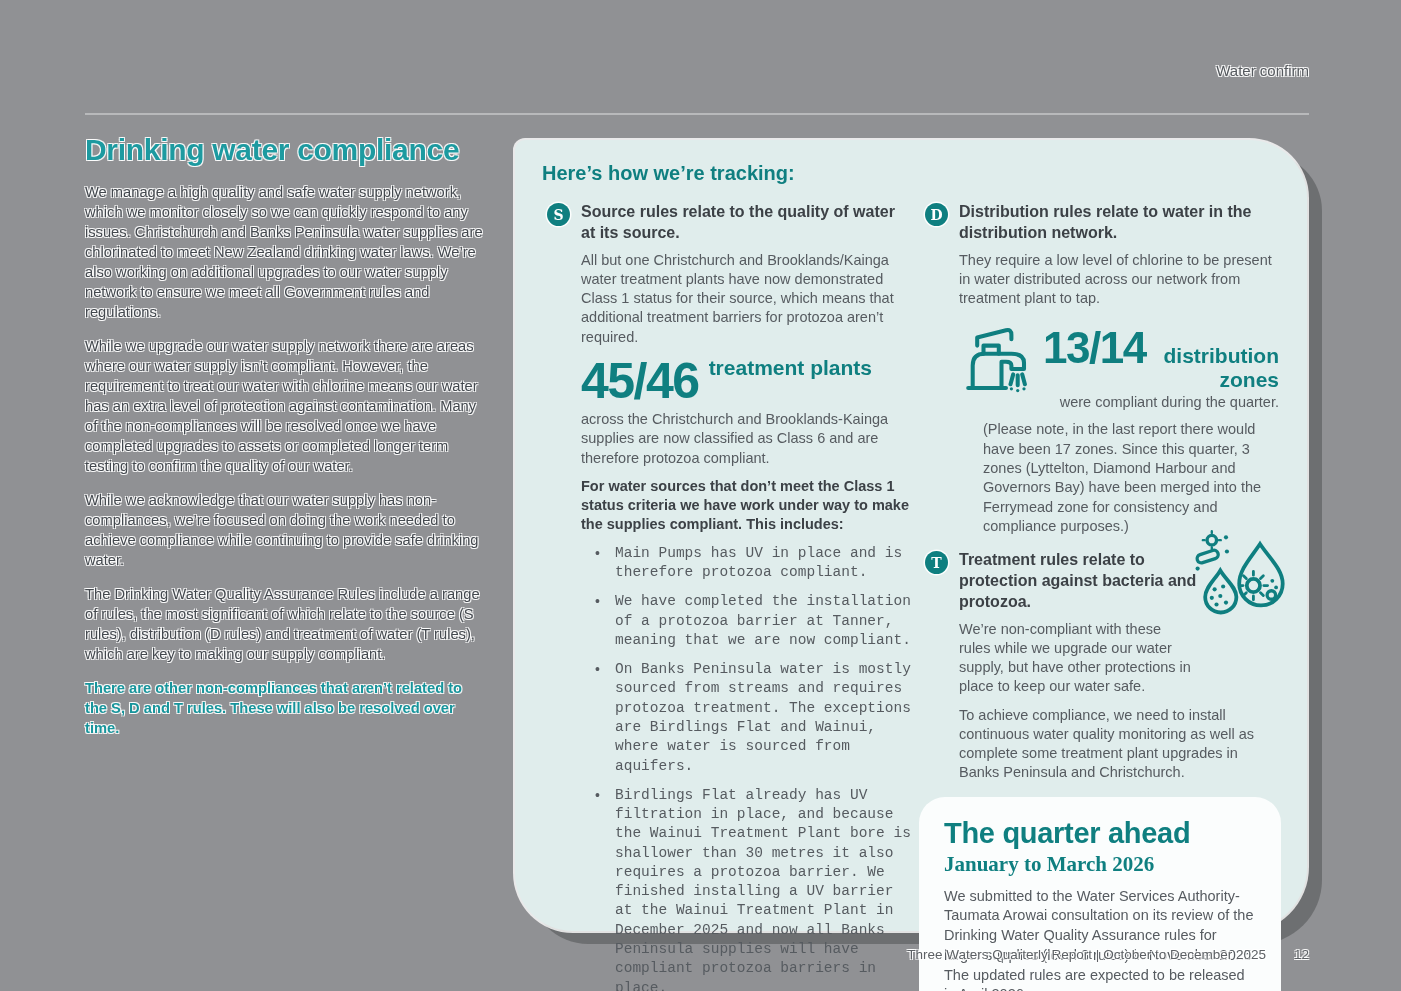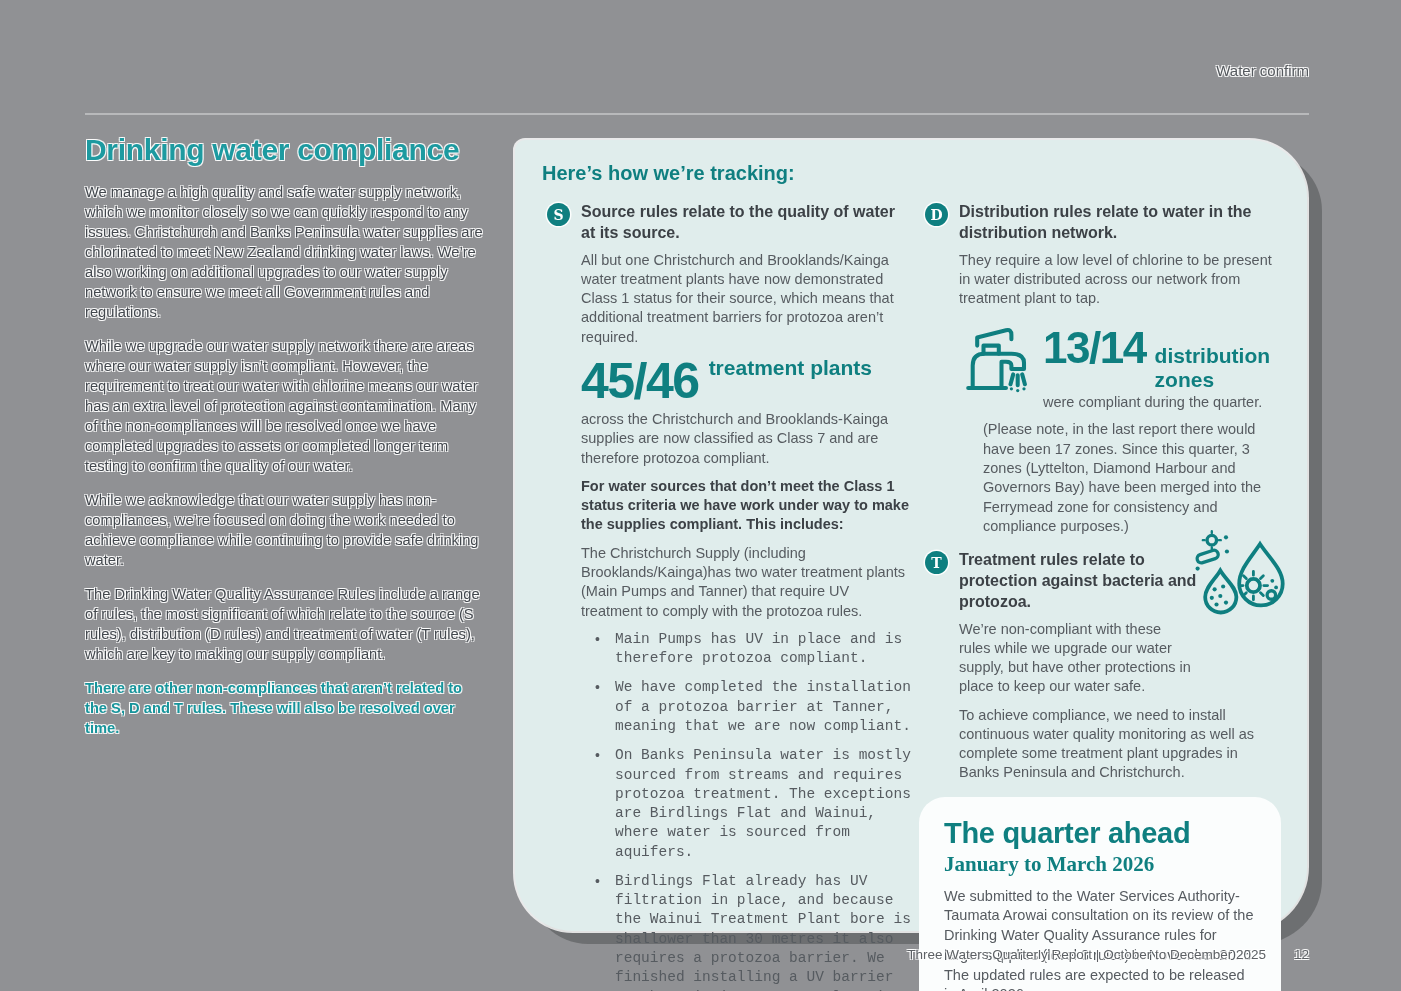--- a/index.html
+++ b/index.html
@@ -68,21 +68,21 @@
   .body-bold { font-size:14.5px; line-height:1.33; color:#3c4146; font-weight:700; margin-bottom:9px; }
   
   .stat-row { display:flex; align-items:flex-start; gap:10px; margin:6px 0 4px 0; }
   .stat-big  { font-size:50px; font-weight:700; color:#0f7f80; letter-spacing:-1.5px; line-height:1; }
   .stat-label{ font-size:21px; font-weight:700; color:#0f7f80; }
   
   .bullet { display:flex; gap:12px; margin:0 0 10px 14px; }
   .bullet .dot { flex:0 0 8px; color:#565b60; font-size:14px; line-height:1.33; }
   .bullet .btext { font-size:14.5px; line-height:1.33; color:#565b60;font-family:Liberation Mono, monospace; }
   
-  .dist-stat { display:flex; gap:8px; margin:16px 0 10px 0; }
+  .dist-stat { display:flex; gap:8px; margin:16px 0 10px 0;text-align:right; }
   .dist-stat .nums { padding-top:2px; }
   .dist-stat .line1 { display:flex; align-items:baseline; gap:9px; }
   .dist-stat .stat-big { font-size:44px; }
   .dist-stat .caption { font-size:14.5px; color:#565b60; margin-top:2px; }
   .zones-note { margin-left:24px; margin-bottom:14px; }
   
   .treatment-sec { position:relative; }
   .treatment-sec .rule-heading { padding-right:80px; }
   .contam-icon { position:absolute; right:-16px; top:-22px; }
   .pad-right { padding-right:88px; }
@@ -118,23 +118,22 @@
     <div class="rule-item">
       <span class="badge">S</span>
       <div class="rule-heading">Source rules relate to the quality of water at its source.</div>
     </div>
     <div class="indent">
       <p class="body-text">All but one Christchurch and Brooklands/Kainga water treatment plants have now demonstrated Class 1 status for their source, which means that additional treatment barriers for protozoa aren’t required.</p>
       <div class="stat-row">
         <span class="stat-big">45/46</span>
         <span class="stat-label">treatment plants</span>
       </div>
-      <p class="body-text">across the Christchurch and Brooklands-Kainga supplies are now classified as Class 7 and are therefore protozoa compliant.</p>
+      <p class="body-text">across the Christchurch and Brooklands-Kainga supplies are now classified as Class 6 and are therefore protozoa compliant.</p>
       <p class="body-bold">For water sources that don’t meet the Class 1 status criteria we have work under way to make the supplies compliant. This includes:</p>
-      <p class="body-text">The Christchurch Supply (including Brooklands/Kainga)has two water treatment plants (Main Pumps and Tanner) that require UV treatment to comply with the protozoa rules.</p>
       <div>
         <div class="bullet">
           <span class="dot">•</span>
           <span class="btext">Main Pumps has UV in place and is therefore protozoa compliant.</span>
         </div>
         <div class="bullet">
           <span class="dot">•</span>
           <span class="btext">We have completed the installation of a protozoa barrier at Tanner, meaning that we are now compliant.</span>
         </div>
         <div class="bullet">

